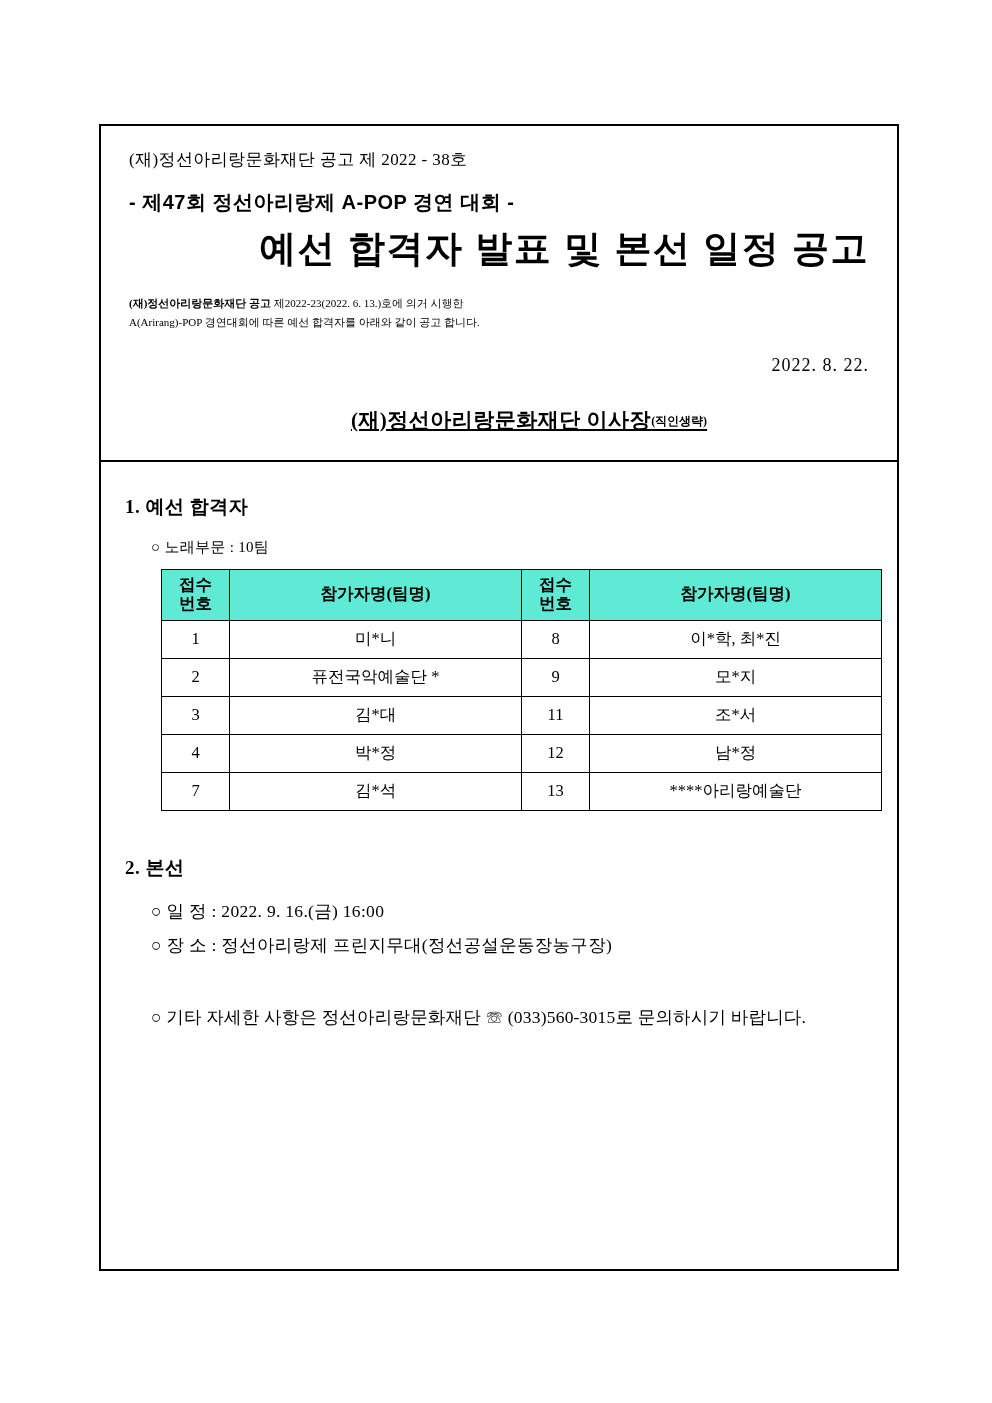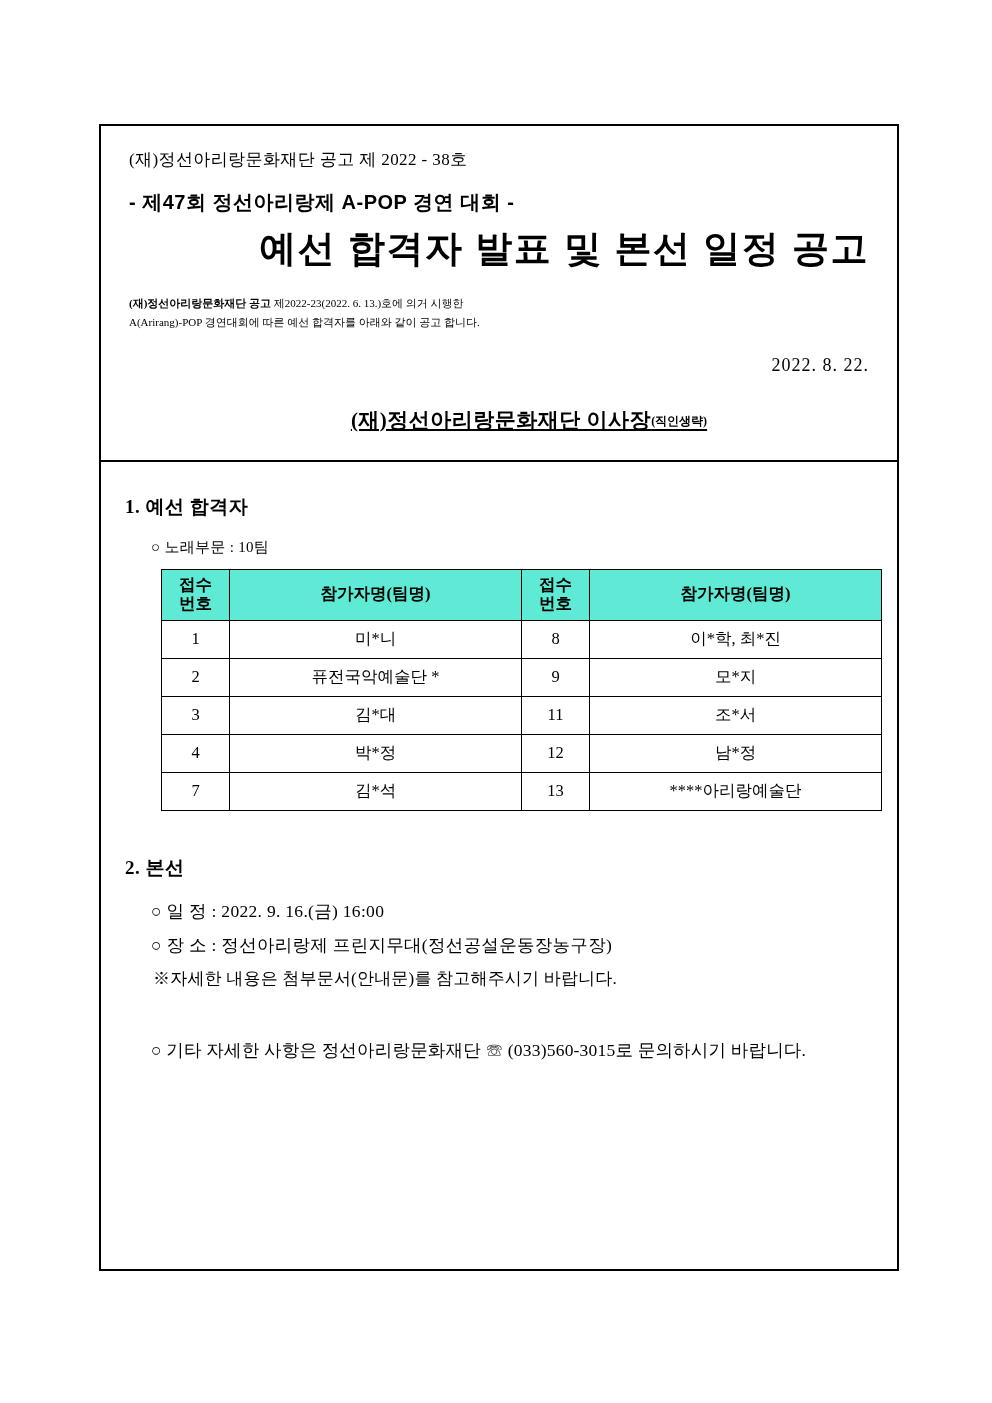--- a/index.html
+++ b/index.html
@@ -218,18 +218,17 @@
     <div class="section-head sec2">2. 본선</div>
 
     <div class="detail">
       <span>○ 일      정 :</span>
       <span>2022. 9. 16.(금) 16:00</span>
     </div>
     <div class="detail">
       <span>○ 장      소 :</span>
       <span>정선아리랑제 프린지무대(정선공설운동장농구장)</span>
     </div>
-    <div class="note">※자세한 내용은 첨부문서(안내문)를 참고해주시기 바랍니다.</div>
 
     <div class="last">○ 기타 자세한 사항은 정선아리랑문화재단 ☏ (033)560-3015로 문의하시기 바랍니다.</div>
 
   </div>
 </div>
 
 </body></html>

